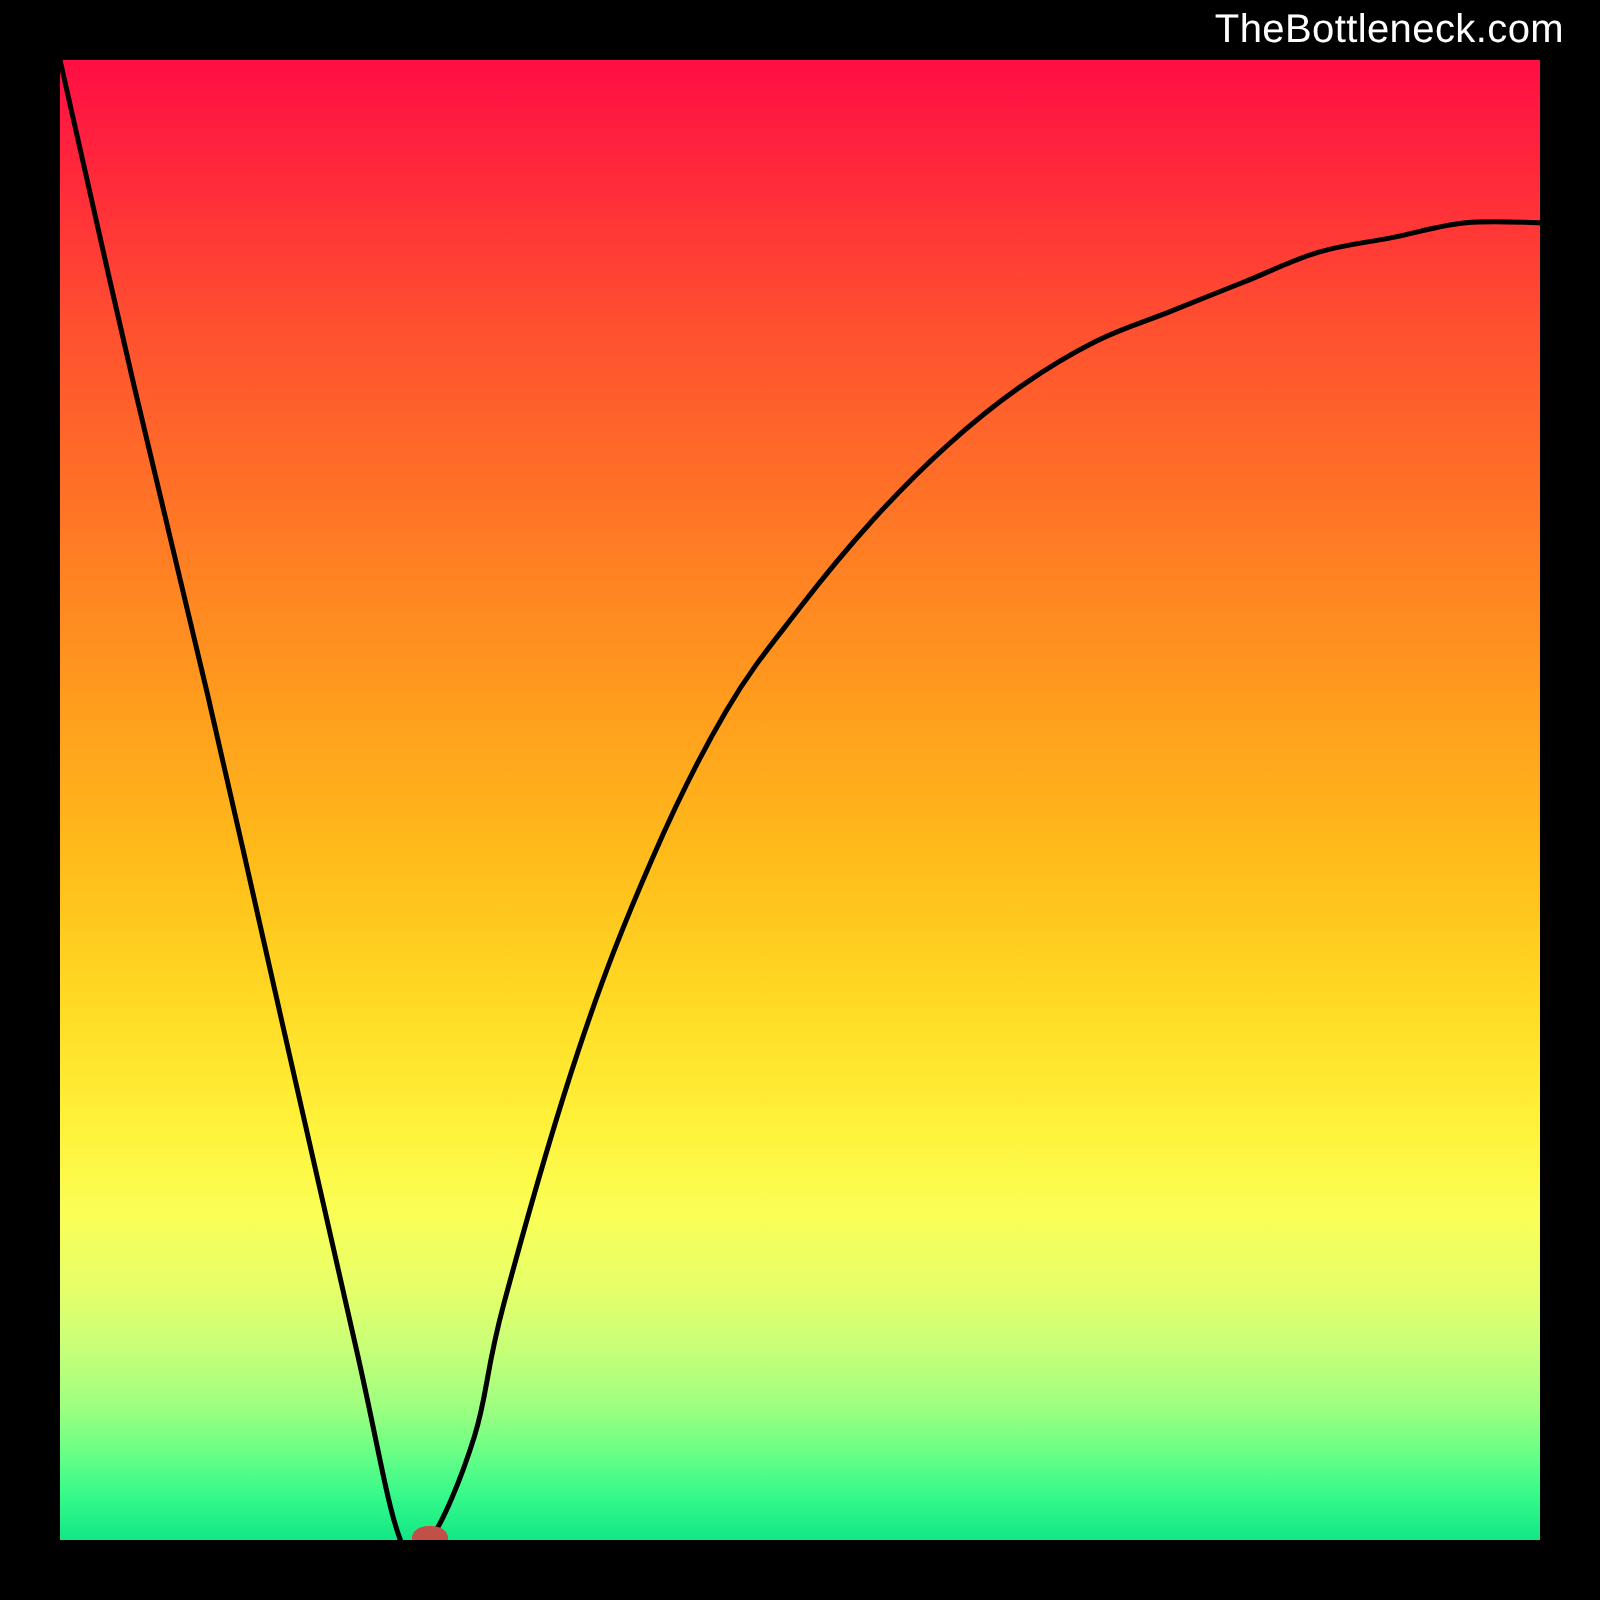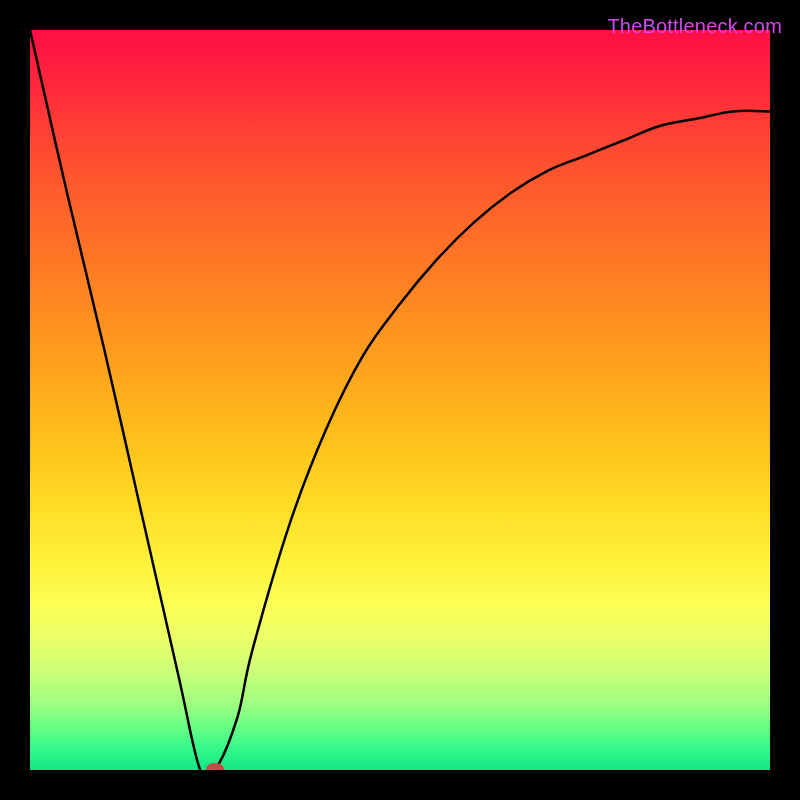--- a/index.html
+++ b/index.html
@@ -12,23 +12,23 @@
     font-family: Arial, Helvetica, sans-serif;
   }
   .frame {
     position: relative;
     width: 800px;
     height: 800px;
     background: #000;
   }
   .attribution {
     position: absolute;
-    top: 15px;
+    top: 4px;
     right: 18px;
-    color: #d946ef;
+    color: #ffffff;
     font-size: 20px;
     font-weight: 500;
     letter-spacing: 0.2px;
     z-index: 10;
   }
   .plot-area {
     position: absolute;
     left: 30px;
     top: 30px;
     width: 740px;

